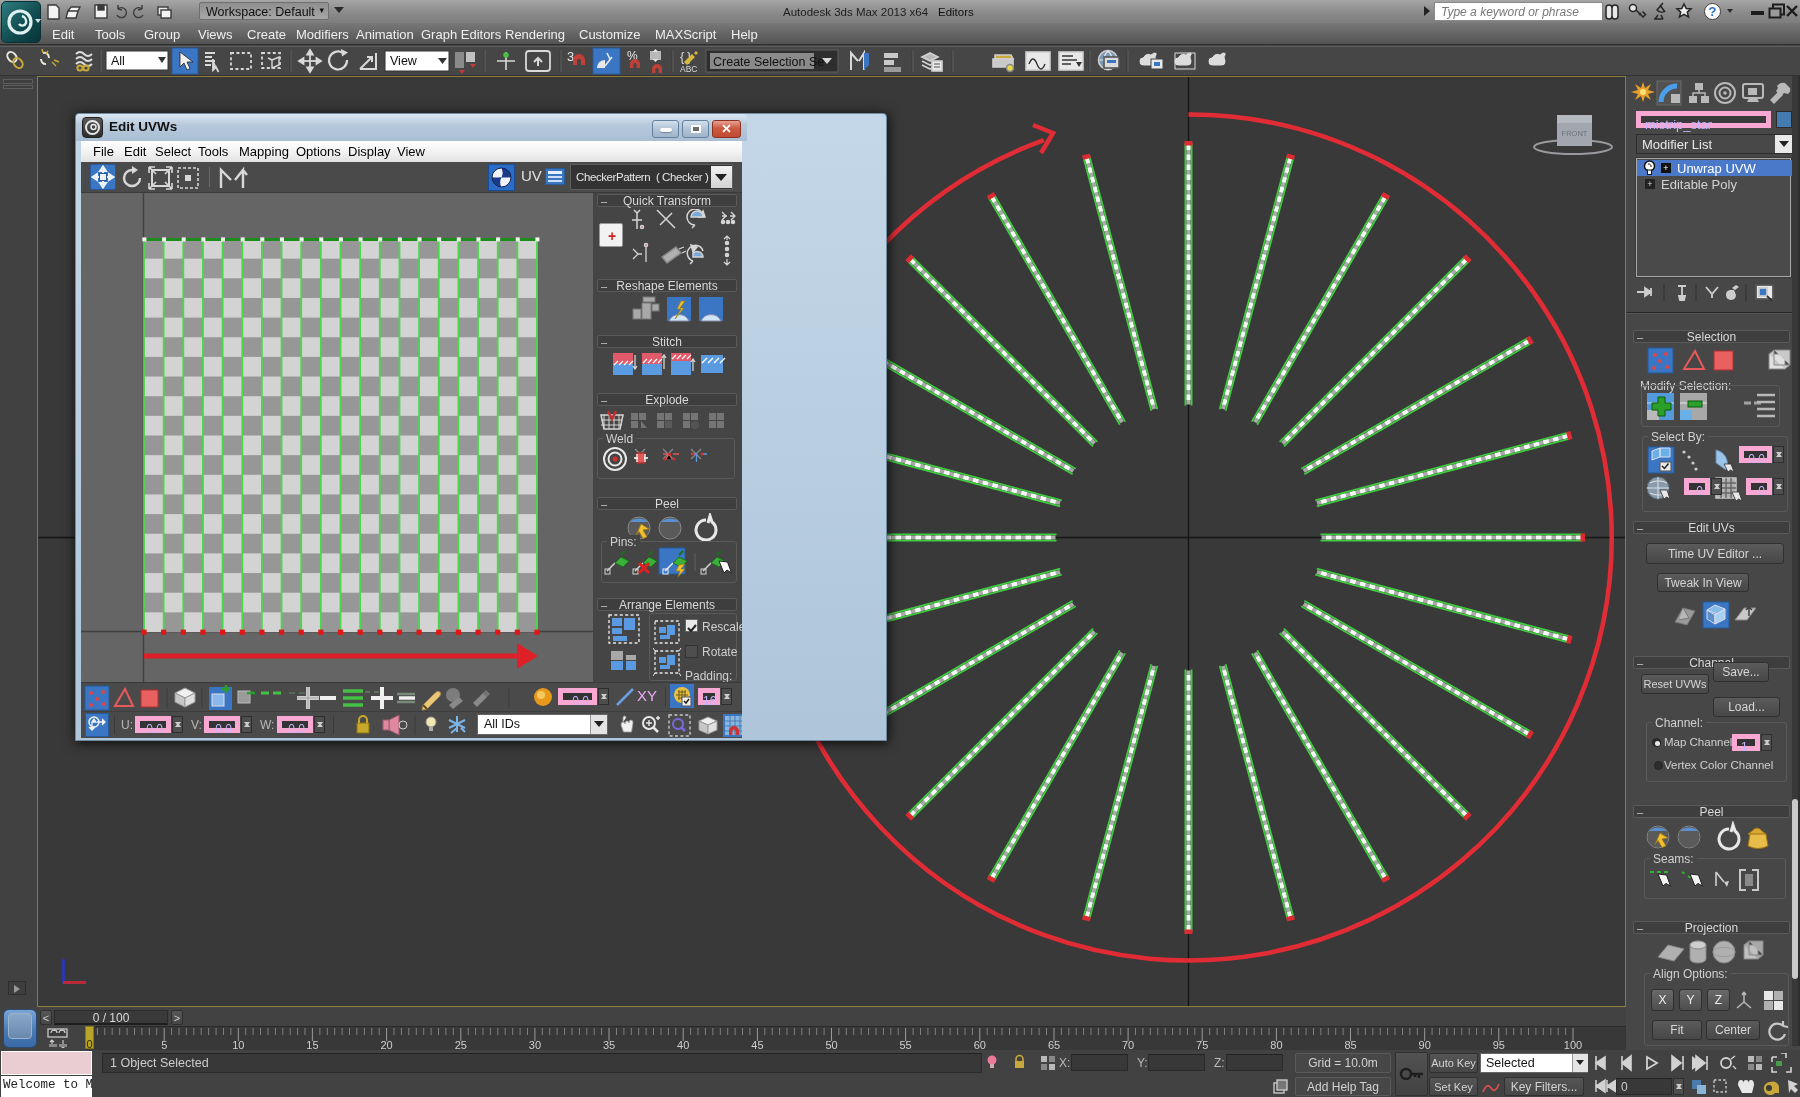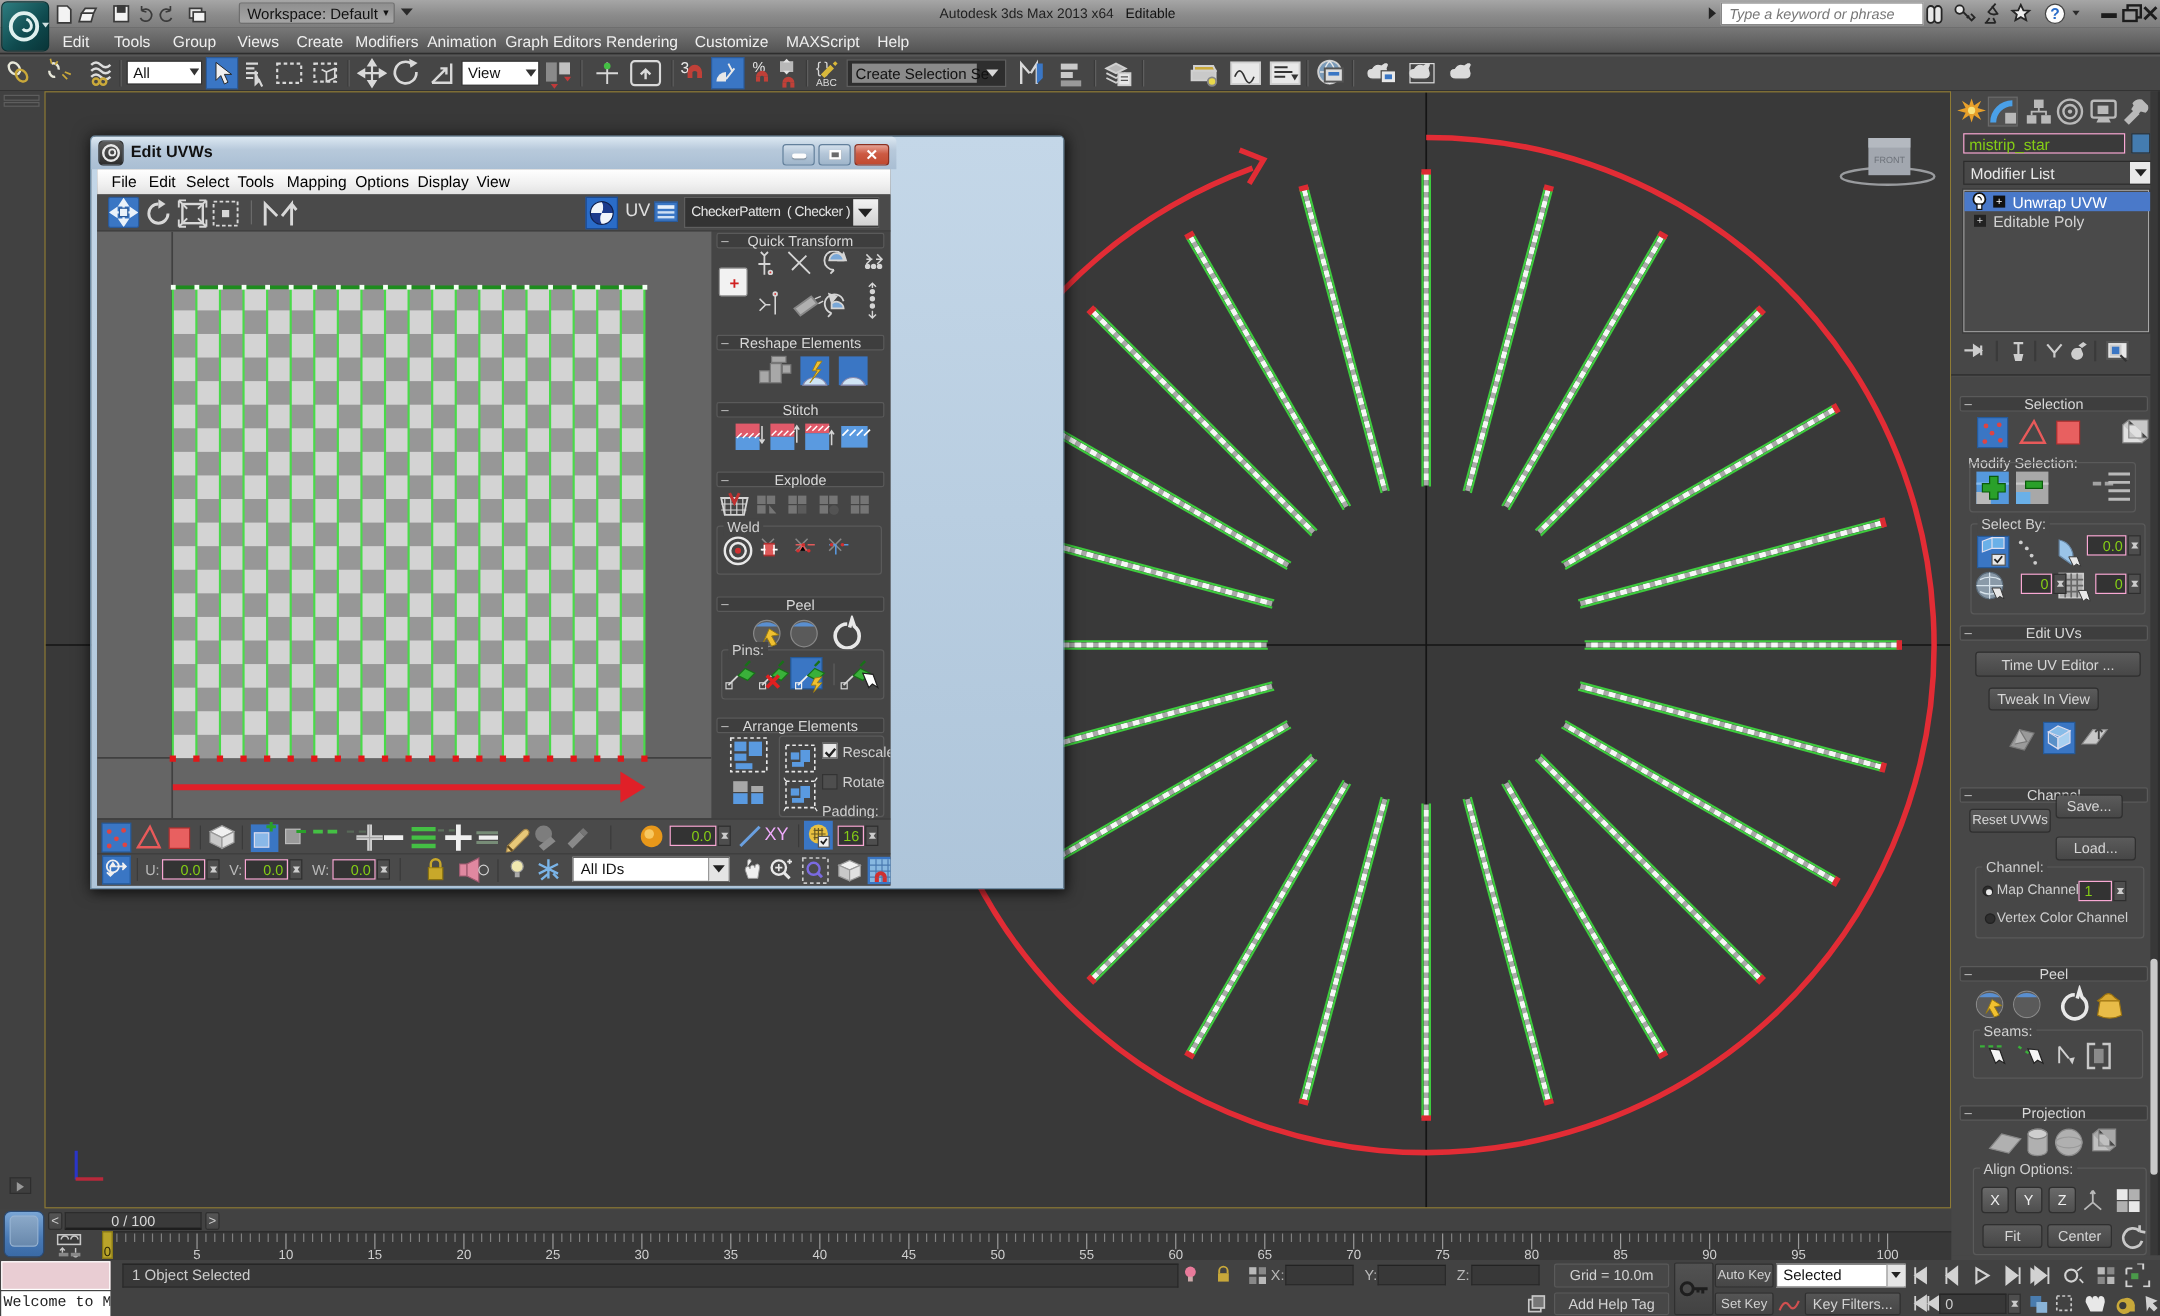--- a/index.html
+++ b/index.html
@@ -23,22 +23,22 @@
 #timeline { left:0; top:1008px; width:1626px; height:42px; background:#424242; }
 #statusbar { left:0; top:1050px; width:1800px; height:47px; background:#424242; }
 
 .roll-hdr { position:absolute; height:13px; background:#3e3e3e;
   border:1px solid #5a5a5a; border-radius:2px; color:#d8d8d8; font-size:12px;
   text-align:center; line-height:12px; }
 .roll-hdr .minus { position:absolute; left:3px; top:0px; font-size:11px; color:#ccc; }
 .btn { position:absolute; background:linear-gradient(180deg,#5b5b5b,#474747);
   border:1px solid #2f2f2f; border-radius:3px; color:#d6d6d6; font-size:12px;
   text-align:center; white-space:nowrap; overflow:hidden; }
-.field { position:absolute; background:#333; border:1px solid #f9a8d4;
-  color:#84cc16; font-size:12px; }
+.field { position:absolute; background:#333; border:5px solid #f9a8d4;
+  color:#c4b5fd; font-size:12px; }
 .lbl { position:absolute; color:#cfcfcf; font-size:12px; }
 .grpbox { position:absolute; border:1px solid #5a5a5a; border-radius:3px; }
 .grplbl { position:absolute; color:#d0d0d0; font-size:12px; background:#474747;
   padding:0 3px; }
 .spinner { width:11px; height:17px; background:#4e4e4e; border:1px solid #2e2e2e; }
 .spinner:before { content:""; position:absolute; left:2px; top:3px; border:3.5px solid transparent; border-bottom:4px solid #ccc; }
 .spinner:after { content:""; position:absolute; left:2px; bottom:3px; border:3.5px solid transparent; border-top:4px solid #ccc; }
 .sfield { position:absolute; background:#383838; border:1px solid #2a2a2a; border-top-color:#222; color:#ccc; font-size:12px; }
 .sbtn { position:absolute; background:linear-gradient(180deg,#555,#464646); border:1px solid #303030; border-radius:2px; color:#d2d2d2; font-size:12px; text-align:center; white-space:nowrap; overflow:hidden; }
 #uvwwin { left:75px; top:113px; width:812px; height:628px;
@@ -61,21 +61,21 @@
         <rect x="112" y="4" width="10" height="8" fill="#e8e8e8"></rect>
           <rect x="115" y="7" width="10" height="8" fill="#f3f3f3"></rect>
       </g>
     </svg>
     <div class="abs" style="left:199px;top:2px;width:130px;height:18px;background:linear-gradient(180deg,#8f8f8f,#a6a6a6);border:1px solid #6f6f6f;border-radius:2px;color:#111;font-size:12.5px">
         <span style="position:absolute;left:6px;top:2px">Workspace: Default</span>
         <span style="position:absolute;right:4px;top:2px;font-size:9px">▾</span>
       </div>
     <div class="abs" style="left:334px;top:7px;width:0;height:0;border:5px solid transparent;border-top:6px solid #2a2a2a"></div>
     <div class="abs" style="left:783px;top:6px;color:#1f1f1f;font-size:11.5px">Autodesk 3ds Max  2013 x64</div>
-    <div class="abs" style="left:938px;top:6px;color:#111;font-size:11.5px">Editable</div>
+    <div class="abs" style="left:938px;top:6px;color:#111;font-size:11.5px">Editors</div>
     <div class="abs" style="left:1424px;top:6px;width:0;height:0;border:5px solid transparent;border-left:6px solid #222"></div>
     <div class="abs" style="left:1434px;top:2px;width:169px;height:19px;background:#fff;border:1px solid #888;color:#777;font-size:12px;font-style:italic;padding:2px 0 0 6px;white-space:nowrap;overflow:hidden">Type a keyword or phrase</div>
     <svg class="abs" style="left:1604px;top:2px" width="92" height="19" viewBox="0 0 92 19">
       <g stroke="#252525" stroke-width="1.5" fill="none">
         <path d="M2 6 a3 3 0 0 1 6 0 l0 8 a 2 2 0 0 1 -6 0 z M8 6 a3 3 0 0 1 6 0 l0 8 a2 2 0 0 1 -6 0 z" fill="#e8e8e8"></path>
         <circle cx="29" cy="6" r="3.5" fill="#e8e8e8"></circle>
           <path d="M32 8 l7 7 l2.5 -2.5 l-3 -3 m-1.5 1.5 l-2 2"></path>
         <path d="M56 3 l5 7 m-2 -9 l-6 7 a6 6 0 0 0 8 1 M54 13 l-3 4 m6 -4 l2 4 m-9 0 h9"></path>
         <path d="M80 2 l2.2 4.6 4.8 .3 -3.7 3.2 1.2 4.8 -4.5 -2.6 -4.5 2.6 1.2 -4.8 -3.7 -3.2 4.8 -.3 z" fill="#efefef"></path>
       </g>

